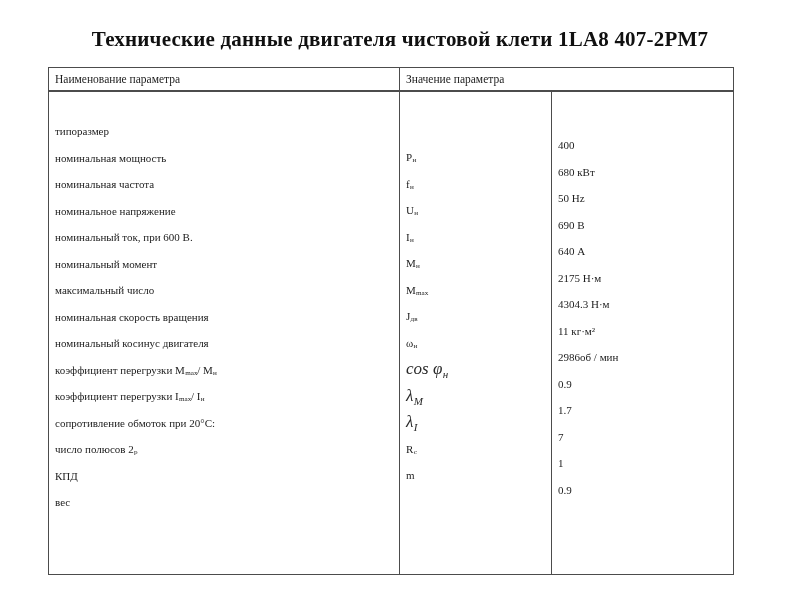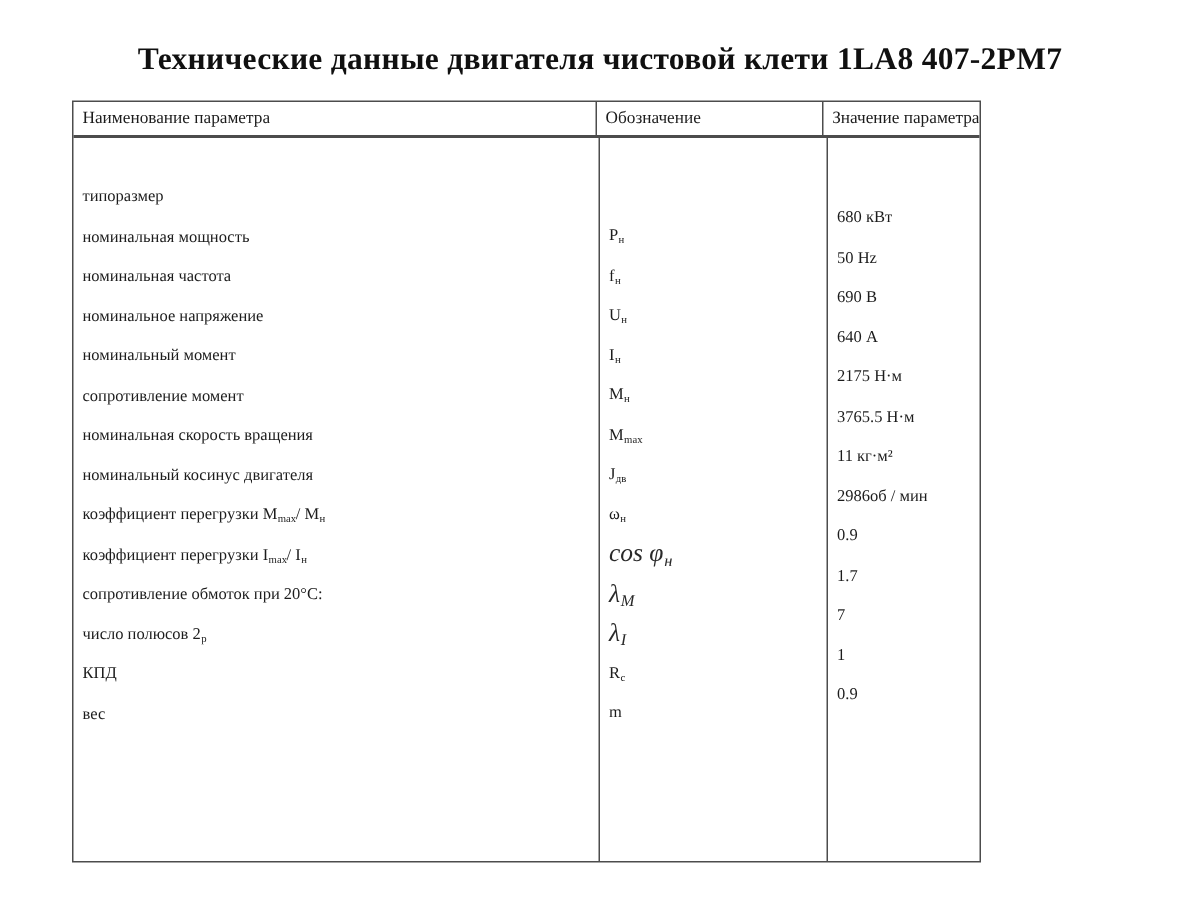--- a/index.html
+++ b/index.html
@@ -27,21 +27,21 @@
     text-align: center;
     font-size: 21px;
     font-weight: bold;
     color: #101010;
     letter-spacing: 0.2px;
   }
   .table {
     position: absolute;
     left: 48px;
     top: 67px;
-    width: 606px;
+    width: 686px;
     height: 508px;
     border: 1.5px solid #4c4c4c;
     box-sizing: border-box;
   }
   .thead {
     display: flex;
     height: 24px;
     border-bottom: 2px solid #4c4c4c;
     box-sizing: border-box;
   }
@@ -93,32 +93,32 @@
 <body>
 
 <div class="page">
 
   <h1 class="title">Технические данные двигателя чистовой клети 1LA8 407-2PM7</h1>
 
   <div class="table">
 
     <div class="thead">
       <div class="th col-1">Наименование параметра</div>
-      <div class="th col-2">Обозначение</div>
       <div class="th col-3">Значение параметра</div>
     </div>
 
     <div class="tbody">
       <div class="cell cell-param  col-1">
           <div class="line">типоразмер</div>
           <div class="line">номинальная мощность</div>
           <div class="line">номинальная частота</div>
           <div class="line">номинальное напряжение</div>
+          <div class="line">номинальный ток, при 600 В.</div>
           <div class="line">номинальный момент</div>
-          <div class="line">сопротивление момент</div>
+          <div class="line">максимальный число</div>
           <div class="line">номинальная скорость вращения</div>
           <div class="line">номинальный косинус двигателя</div>
           <div class="line">коэффициент перегрузки M<sub>max</sub>/ M<sub>н</sub></div>
           <div class="line">коэффициент перегрузки I<sub>max</sub>/ I<sub>н</sub></div>
           <div class="line">сопротивление обмоток при 20°С:</div>
           <div class="line">число полюсов 2<sub>р</sub></div>
           <div class="line">КПД</div>
           <div class="line">вес</div>
         </div>
       <div class="cell cell-symbol col-2">
@@ -130,26 +130,27 @@
           <div class="line">M<sub>max</sub></div>
           <div class="line">J<sub>дв</sub></div>
           <div class="line">ω<sub>н</sub></div>
           <div class="line eq">cos φ<sub>н</sub></div>
           <div class="line eq">λ<sub>M</sub></div>
           <div class="line eq">λ<sub>I</sub></div>
           <div class="line">R<sub>с</sub></div>
           <div class="line">m</div>
         </div>
       <div class="cell cell-value  col-3">
+          <div class="line">400</div>
           <div class="line">680 кВт</div>
           <div class="line">50 Hz</div>
           <div class="line">690 В</div>
           <div class="line">640 А</div>
           <div class="line">2175 Н·м</div>
-          <div class="line">3765.5 Н·м</div>
+          <div class="line">4304.3 Н·м</div>
           <div class="line">11 кг·м²</div>
           <div class="line">2986об / мин</div>
           <div class="line">0.9</div>
           <div class="line">1.7</div>
           <div class="line">7</div>
           <div class="line">1</div>
           <div class="line">0.9</div>
         </div>
     </div>
 

